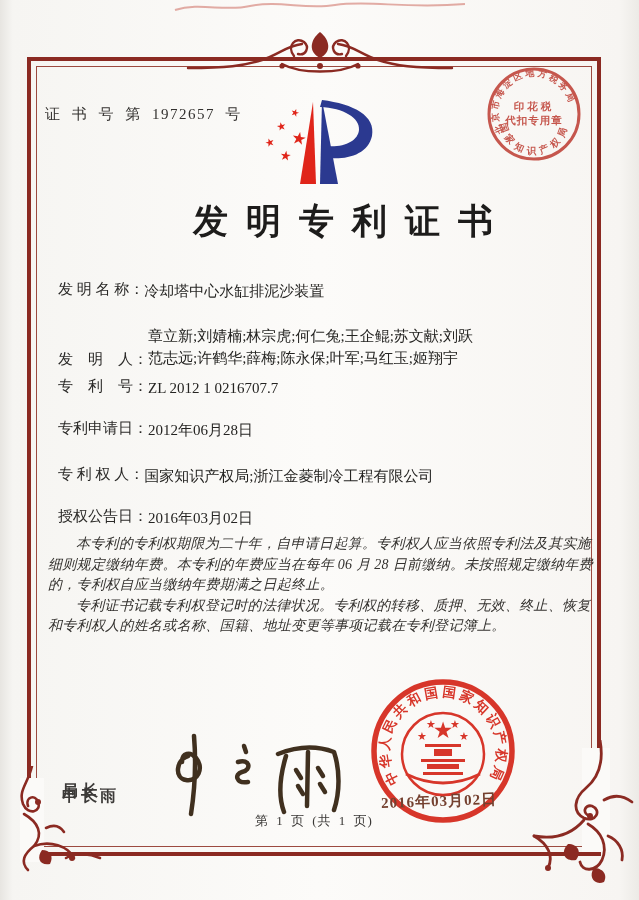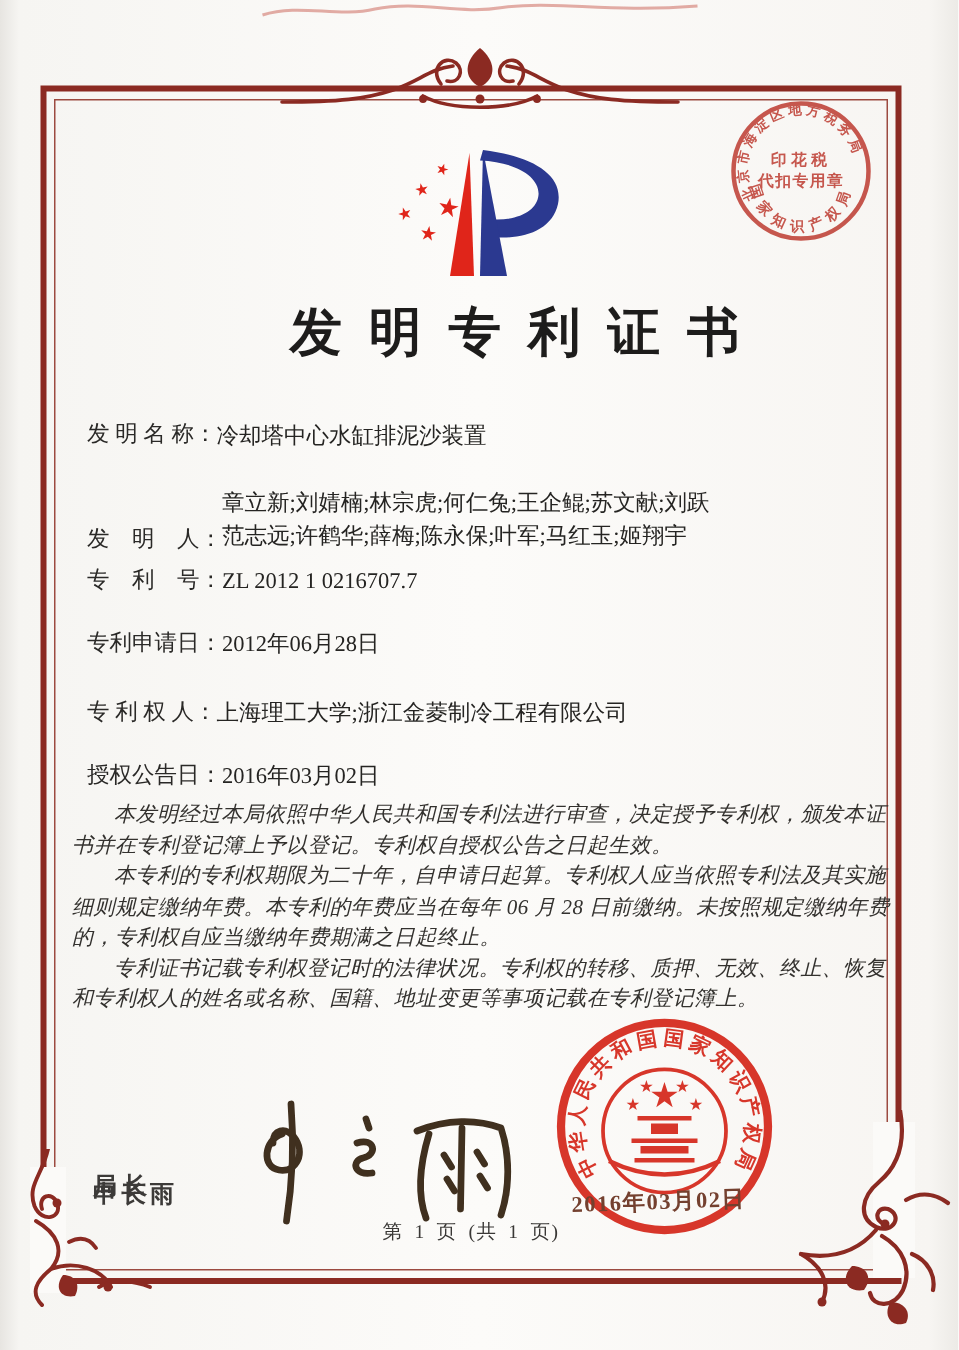--- a/index.html
+++ b/index.html
@@ -90,20 +90,21 @@
       <path d="M84,96 C94,100 100,110 98,120"></path>
     </g>
     <g fill="#8b2a22">
       <circle cx="66" cy="76" r="3"></circle>
         <circle cx="24" cy="128" r="3"></circle>
       <path d="M44,104 C36,112 40,122 52,120 C58,112 54,104 44,104 Z"></path>
       <path d="M70,128 C64,136 70,146 80,142 C84,134 78,128 70,128 Z"></path>
     </g>
   </svg>
 
+  <div class="abs cert-no">证 书 号 第 1972657 号</div>
 
   <svg class="abs" style="left:256px; top:96px;" width="128" height="92" viewBox="0 0 128 92">
     <g>
       <path d="M66,4 C98,8 120,20 116,40 C112,58 92,64 72,62 L69,50 C88,52 102,45 103,34 C104,22 88,12 64,11 Z" fill="#2b3990"></path>
       <polygon points="66,4 82,88 64,88" fill="#2b3990"></polygon>
       <polygon points="57,6 60,88 44,88" fill="#e0251a"></polygon>
     </g>
     <g fill="#e0251a" font-family="'DejaVu Sans',sans-serif" text-anchor="middle">
       <text x="38" y="20" font-size="10" transform="rotate(18 38 20)">★</text>
       <text x="26" y="34" font-size="11" transform="rotate(-12 26 34)">★</text>
@@ -144,30 +145,29 @@
     <div class="field-row" style="top:97px;">
       <span class="f-label">专　利　号：</span>
       <span class="f-value">ZL 2012 1 0216707.7</span>
     </div>
     <div class="field-row" style="top:139px;">
       <span class="f-label">专利申请日：</span>
       <span class="f-value">2012年06月28日</span>
     </div>
     <div class="field-row" style="top:185px;">
       <span class="f-label">专 利 权 人：</span>
-      <span class="f-value">上海理工大学;浙江金菱制冷工程有限公司</span>
+      <span class="f-value">国家知识产权局;浙江金菱制冷工程有限公司</span>
     </div>
     <div class="field-row" style="top:227px;">
       <span class="f-label">授权公告日：</span>
       <span class="f-value">2016年03月02日</span>
     </div>
   </div>
 
   <div class="abs paras">
-    <p>本发明经过本局依照中华人民共和国专利法进行审查，决定授予专利权，颁发本证书并在专利登记簿上予以登记。专利权自授权公告之日起生效。</p>
     <p>本专利的专利权期限为二十年，自申请日起算。专利权人应当依照专利法及其实施细则规定缴纳年费。本专利的年费应当在每年 06 月 28 日前缴纳。未按照规定缴纳年费的，专利权自应当缴纳年费期满之日起终止。</p>
     <p>专利证书记载专利权登记时的法律状况。专利权的转移、质押、无效、终止、恢复和专利权人的姓名或名称、国籍、地址变更等事项记载在专利登记簿上。</p>
   </div>
 
   <div class="abs signer-title">局长</div>
   <div class="abs signer-name">申长雨</div>
 
   <svg class="abs" style="left:158px; top:726px;" width="205" height="95" viewBox="0 0 205 95">
     <g fill="none" stroke="#40301f" stroke-width="4.5" stroke-linecap="round" stroke-linejoin="round">
       <path d="M30,30 C18,34 16,52 28,54 C40,56 46,42 38,32 C32,25 24,27 24,36"></path>

